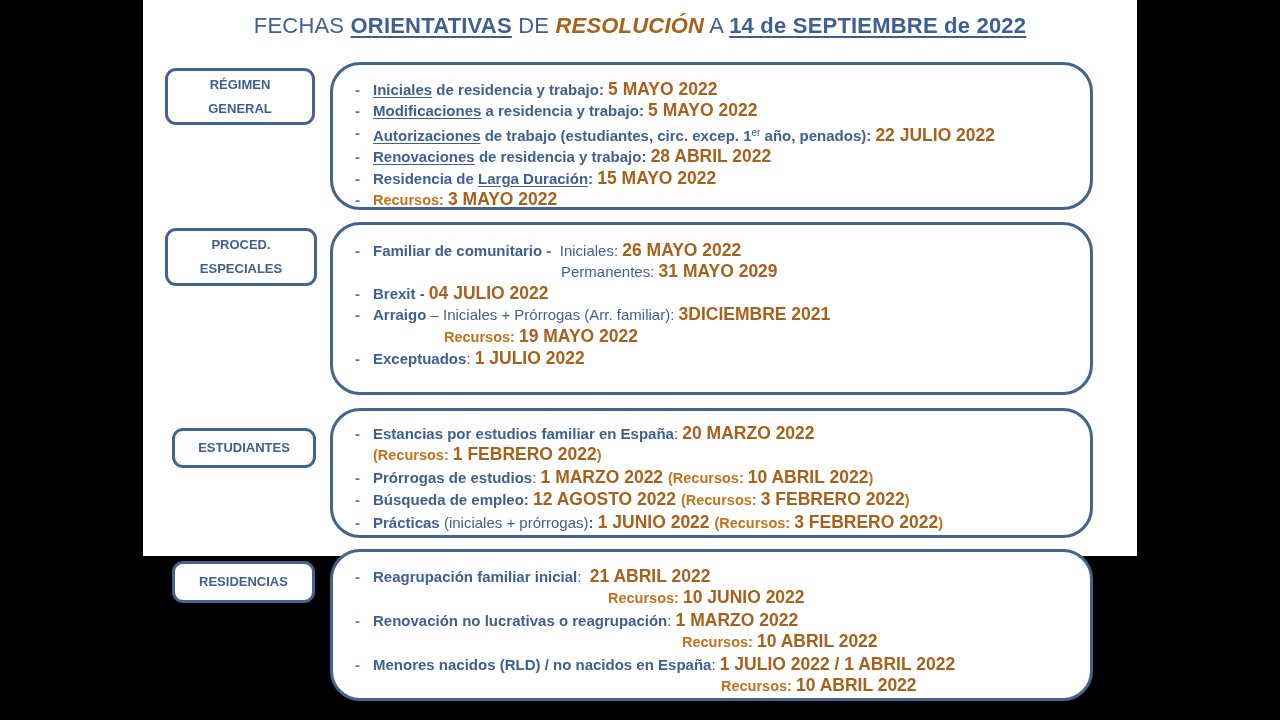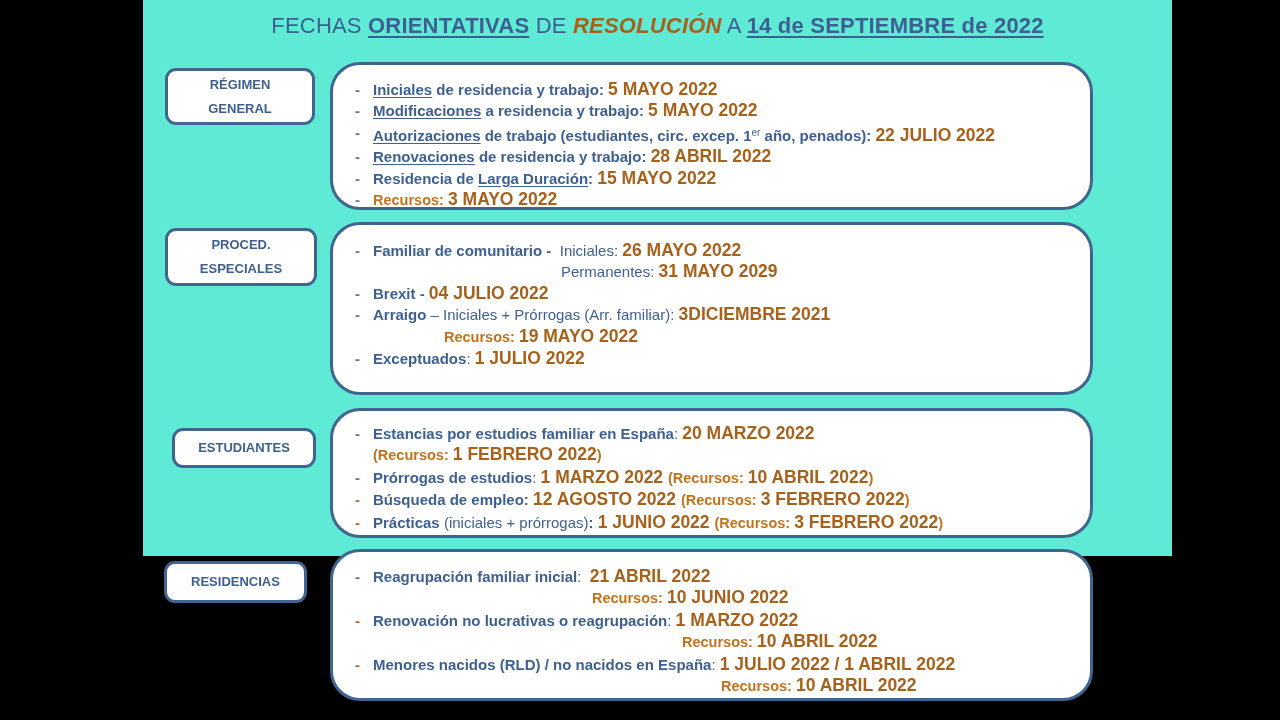--- a/index.html
+++ b/index.html
@@ -1,21 +1,21 @@
 <!DOCTYPE html>
 <html><head>
 <meta charset="utf-8">
 <style>
   html,body{margin:0;padding:0;}
   body{
     width:1280px;height:720px;overflow:hidden;background:#000;
     font-family:"Liberation Sans", sans-serif;
     -webkit-font-smoothing:antialiased;
   }
-  .slide{position:absolute;left:143px;top:0;width:994px;height:556px;background:#5eead4;padding-left:35px;}
+  .slide{position:absolute;left:143px;top:0;width:994px;height:556px;background:#ffffff;}
   .letterbox{position:absolute;top:0;height:720px;background:#000;}
   .lb-left{left:0;width:143px;}
   .lb-right{left:1137px;width:143px;}
 
   .title{
     position:absolute;top:13px;left:0;width:100%;
     text-align:center;font-size:22px;white-space:pre;letter-spacing:.2px;
   }
   .t-blue{color:#3d5f92;font-weight:normal;}
   .t-blue-bu{color:#3d5f92;font-weight:bold;text-decoration:underline;text-underline-offset:3px;text-decoration-thickness:2px;}
@@ -30,21 +30,21 @@
   .content{
     position:absolute;box-sizing:border-box;left:187px;width:763px;
     border:3px solid #41658f;border-radius:30px;background:#fff;
   }
   .s0 .label{left:22px;top:68px;width:150px;height:57px;}
   .s0 .content{top:62px;height:148px;padding-top:14px;}
   .s1 .label{left:22px;top:228px;width:152px;height:58px;}
   .s1 .content{top:222px;height:173px;padding-top:15px;}
   .s2 .label{left:29px;top:428px;width:144px;height:40px;}
   .s2 .content{top:408px;height:130px;padding-top:12px;}
-  .s3 .label{left:21px;top:561px;width:143px;height:42px;}
+  .s3 .label{left:29px;top:561px;width:143px;height:42px;}
   .s3 .content{top:549px;height:152px;padding-top:14px;}
 
   .row{position:relative;line-height:21.4px;white-space:pre;}
   .bullet{position:absolute;left:22px;top:0;font-size:15px;font-weight:bold;}
   .bullet-b{color:#5f7596;}
   .bullet-o{color:#b5652a;}
 
   .s-b{color:#3d5f92;font-weight:bold;font-size:15px;}
   .s-bu{color:#3d5f92;font-weight:bold;font-size:15px;text-decoration:underline;text-underline-offset:2px;}
   .s-r{color:#3d5f92;font-weight:normal;font-size:15px;}
@@ -103,20 +103,20 @@
         <div class="row" style="padding-left: 40px;"><span class="bullet bullet-o">-</span><span class="s-b">Prácticas </span><span class="s-r">(iniciales + prórrogas)</span><span class="s-b">: </span><span class="s-d">1 JUNIO 2022 </span><span class="s-o">(Recursos: </span><span class="s-d">3 FEBRERO 2022</span><span class="s-o">)</span></div>
       </div>
   </div>
 
   <div class="section s3">
     <div class="label">
         <div>RESIDENCIAS</div>
       </div>
     <div class="content">
         <div class="row" style="padding-left: 40px;"><span class="bullet bullet-b">-</span><span class="s-b">Reagrupación familiar inicial</span><span class="s-r">:  </span><span class="s-d">21 ABRIL 2022</span></div>
-        <div class="row" style="padding-left: 259px;"><span class="s-o">Recursos: </span><span class="s-d">10 JUNIO 2022</span></div>
+        <div class="row" style="padding-left: 259px; margin-left: 16px;"><span class="s-o">Recursos: </span><span class="s-d">10 JUNIO 2022</span></div>
         <div class="row" style="padding-left: 40px;"><span class="bullet bullet-o">-</span><span class="s-b">Renovación no lucrativas o reagrupación</span><span class="s-r">: </span><span class="s-d">1 MARZO 2022</span></div>
         <div class="row" style="padding-left: 349px;"><span class="s-o">Recursos: </span><span class="s-d">10 ABRIL 2022</span></div>
         <div class="row" style="padding-left: 40px;"><span class="bullet bullet-o">-</span><span class="s-b">Menores nacidos (RLD) / no nacidos en España</span><span class="s-r">: </span><span class="s-d">1 JULIO 2022 / 1 ABRIL 2022</span></div>
         <div class="row" style="padding-left: 388px;"><span class="s-o">Recursos: </span><span class="s-d">10 ABRIL 2022</span></div>
       </div>
   </div>
 </div>
 
 </body></html>

